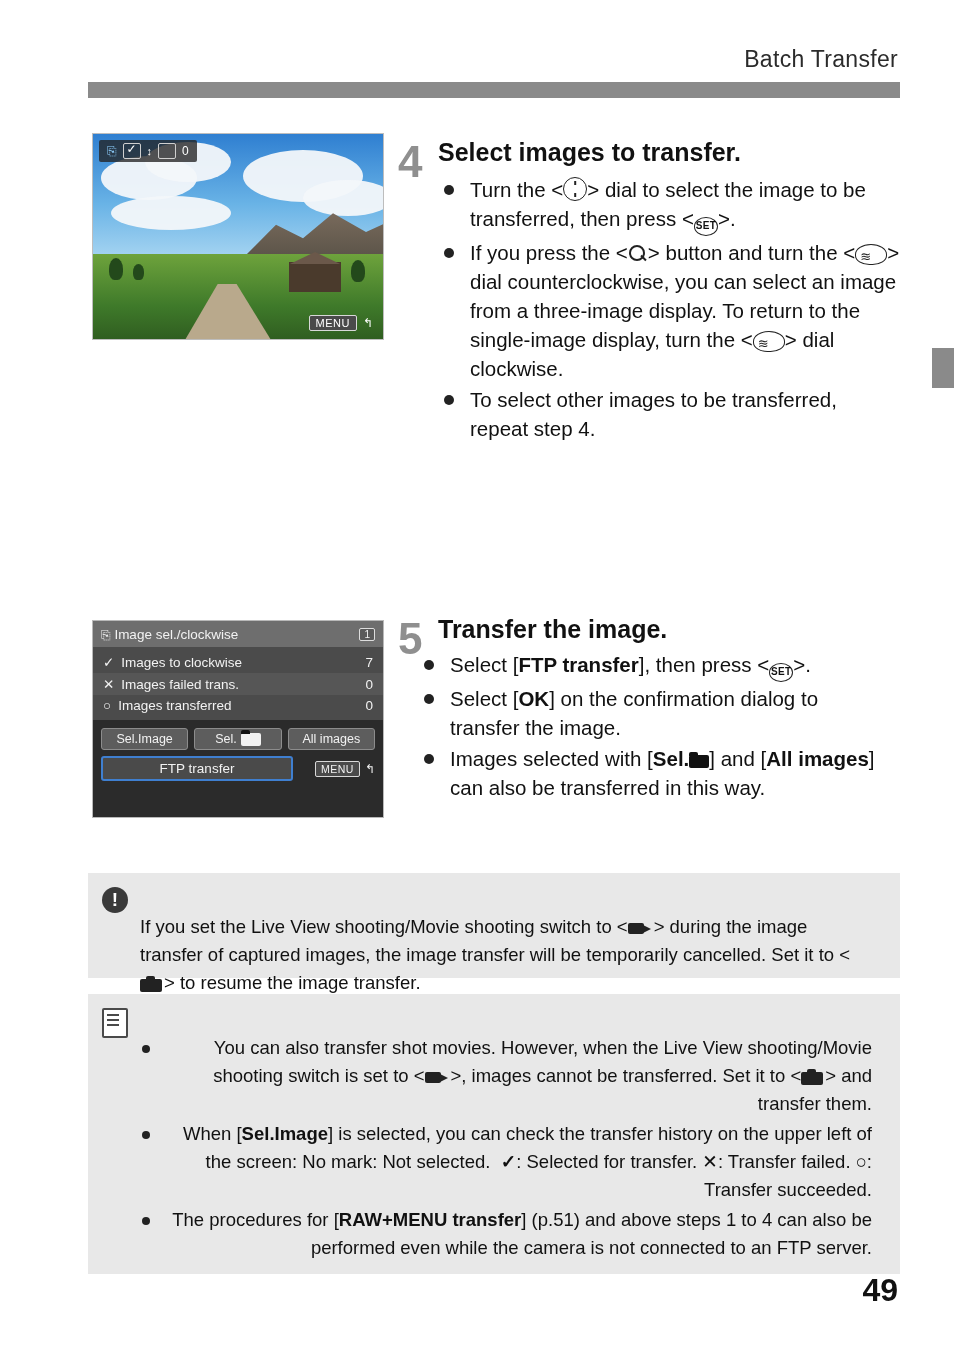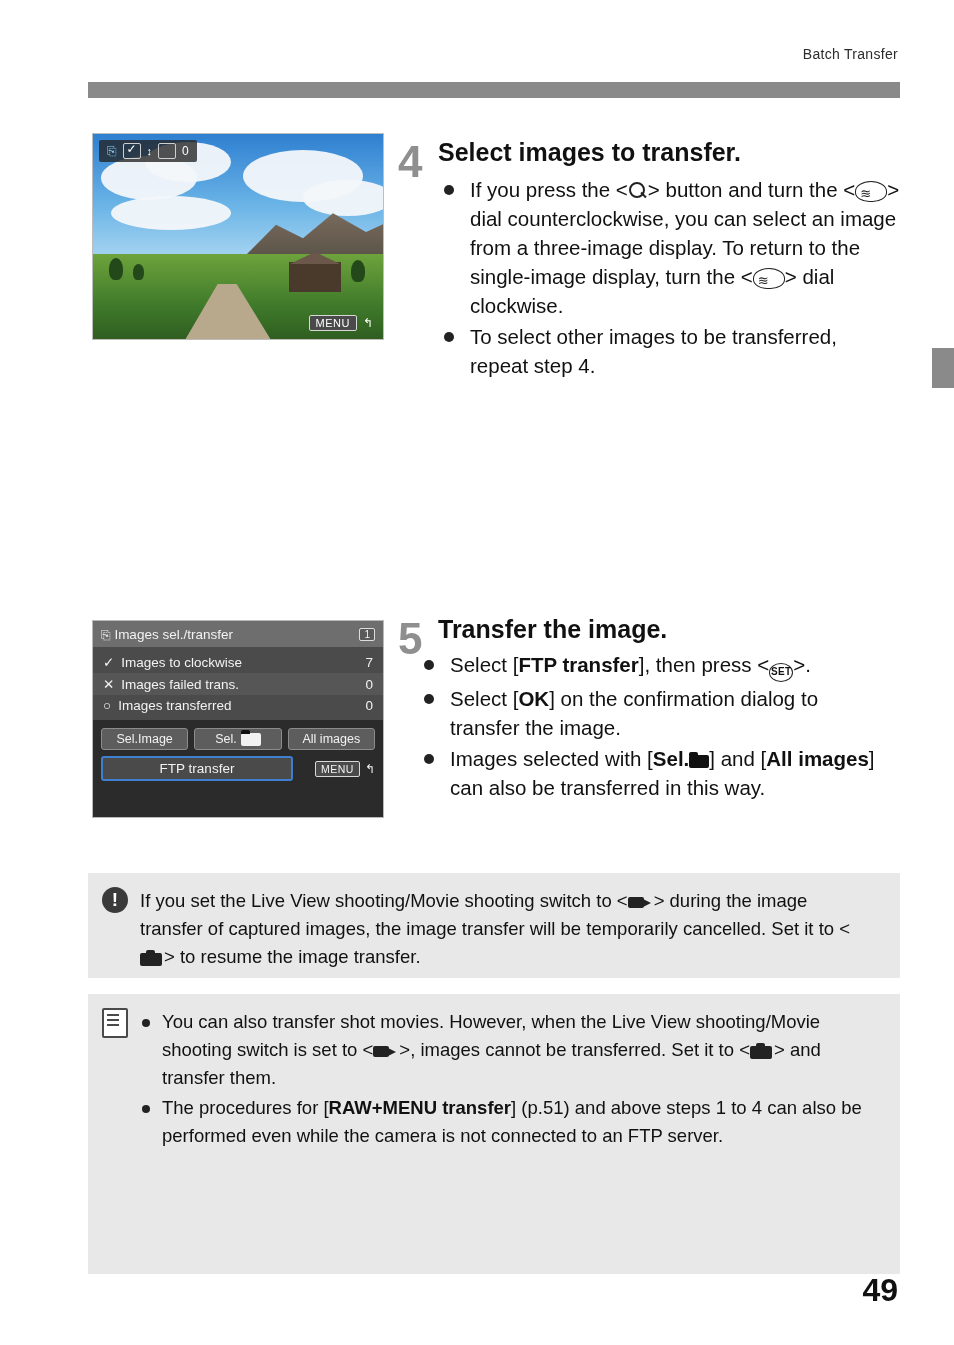--- a/index.html
+++ b/index.html
@@ -9,21 +9,21 @@
     font-family:"Liberation Sans", sans-serif;
     color:#1a1a1a;
     position:relative;
     overflow:hidden;
   }
   .page{position:relative;width:954px;height:1345px;}
 
   
   .header-title{
     position:absolute;top:46px;right:56px;
-    font-size:14px;color:#2b2b2b;letter-spacing:.3px;
+    font-size:23px;color:#2b2b2b;letter-spacing:.3px;
   }
   .header-bar{
     position:absolute;left:88px;top:82px;
     width:812px;height:16px;background:#8a8a8a;
   }
   .edge-tab{
     position:absolute;right:0;top:348px;
     width:22px;height:40px;background:#8a8a8a;
   }
 
@@ -246,23 +246,23 @@
   .memo-ico{
     width:22px;height:26px;border:2px solid #4a4a4a;border-radius:2px;
     position:relative;background:#fff;
   }
   .memo-ico:before{
     content:"";position:absolute;left:3px;top:4px;width:12px;height:2px;background:#4a4a4a;
     box-shadow:0 5px 0 #4a4a4a,0 10px 0 #4a4a4a;
   }
   .note-text{
     margin-left:52px;padding:14px 28px 14px 0;
-    font-size:18.5px;line-height:28px;color:#111;
-  }
-  .note-text ul{margin:0;padding:0;}
+    font-size:18.5px;line-height:28px;color:#111;margin-top:26px;
+  }
+  .note-text ul{margin:0;padding:0;text-align:right;}
   .note-text li{
     list-style:none;position:relative;padding-left:22px;margin-bottom:2px;
   }
   .note-text li:before{
     content:"";position:absolute;left:2px;top:11px;width:8px;height:8px;
     border-radius:50%;background:#222;
   }
   .pagenum{
     position:absolute;right:56px;bottom:36px;
     font-size:32px;font-weight:bold;color:#111;
@@ -306,30 +306,31 @@
       <span class="mbox">MENU</span>
       <span>↰</span>
     </div>
   </div>
 
   <div class="step-num" style="left:398px;top:140px;">4</div>
   <div class="step-head" style="left:438px;top:138px;">Select images to transfer.</div>
 
   <div class="bullets" style="left:470px;top:175px;width:430px;">
     <ul>
+      <li>Turn the &lt;<span class="dial"></span>&gt; dial to select the image to be transferred, then press &lt;<span class="key">SET</span>&gt;.</li>
       <li>If you press the &lt;<span class="mag"></span>&gt; button and turn the &lt;<span class="maindial"></span>&gt; dial counterclockwise, you can select an image from a three-image display. To return to the single-image display, turn the &lt;<span class="maindial"></span>&gt; dial clockwise.</li>
       <li>To select other images to be transferred, repeat step 4.</li>
     </ul>
   </div>
 
   <div class="shot2">
     <div class="s2-title">
       <span>
         <span style="font-size:12px;">⎘</span>
-        <span>Images sel./transfer</span>
+        <span>Image sel./clockwise</span>
       </span>
       <span class="tbox">1</span>
     </div>
 
     <div class="s2-rows">
       <div class="s2-row">
         <span class="lbl">
           <span>✓</span>
           <span>Images to clockwise</span>
         </span>
@@ -395,19 +396,20 @@
     </div>
   </div>
 
   <div class="notebox" style="top:994px;height:280px;">
     <div class="note-ico">
         <div class="memo-ico"></div>
       </div>
     <div class="note-text">
       <ul>
         <li>You can also transfer shot movies. However, when the Live View shooting/Movie shooting switch is set to &lt;<span class="movie"></span>&gt;, images cannot be transferred. Set it to &lt;<span class="stillcam"></span>&gt; and transfer them.</li>
+        <li>When [<b>Sel.Image</b>] is selected, you can check the transfer history on the upper left of the screen: No mark: Not selected. &nbsp;<span class="chk">✓</span>: Selected for transfer. <span>✕</span>: Transfer failed. <span>○</span>: Transfer succeeded.</li>
         <li>The procedures for [<b>RAW+MENU transfer</b>] (p.51) and above steps 1 to 4 can also be performed even while the camera is not connected to an FTP server.</li>
       </ul>
     </div>
   </div>
 
   <div class="pagenum">49</div>
 </div>
 
 </body></html>

